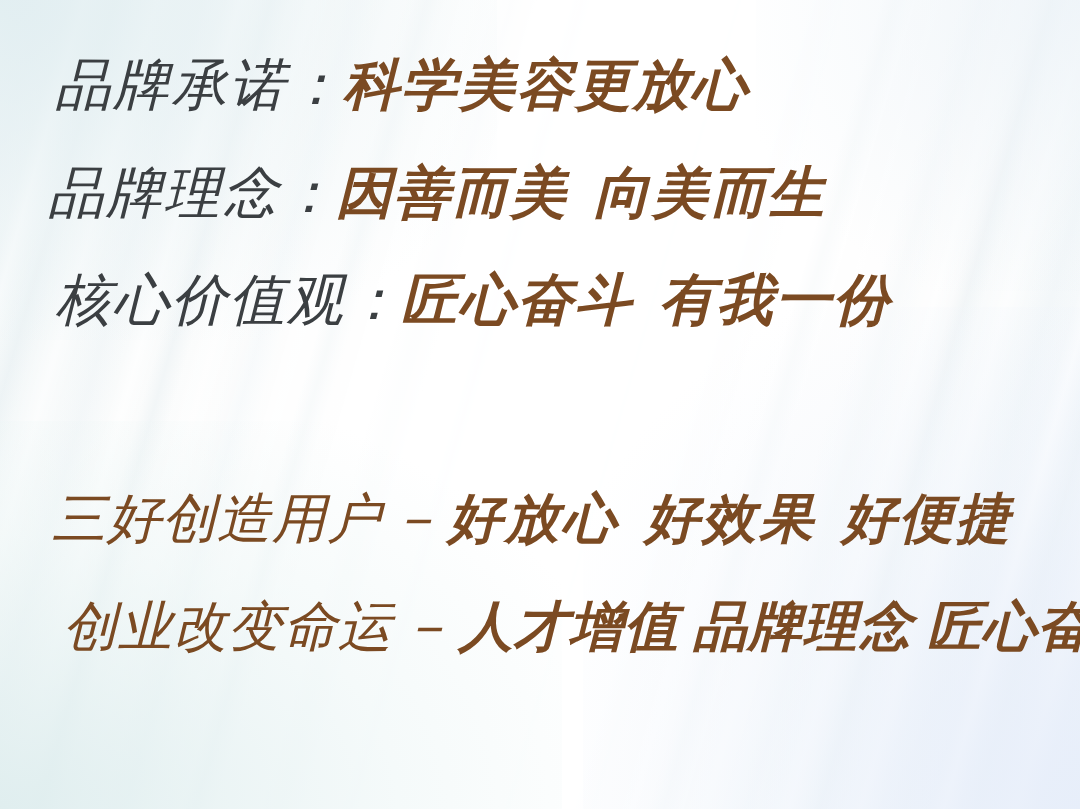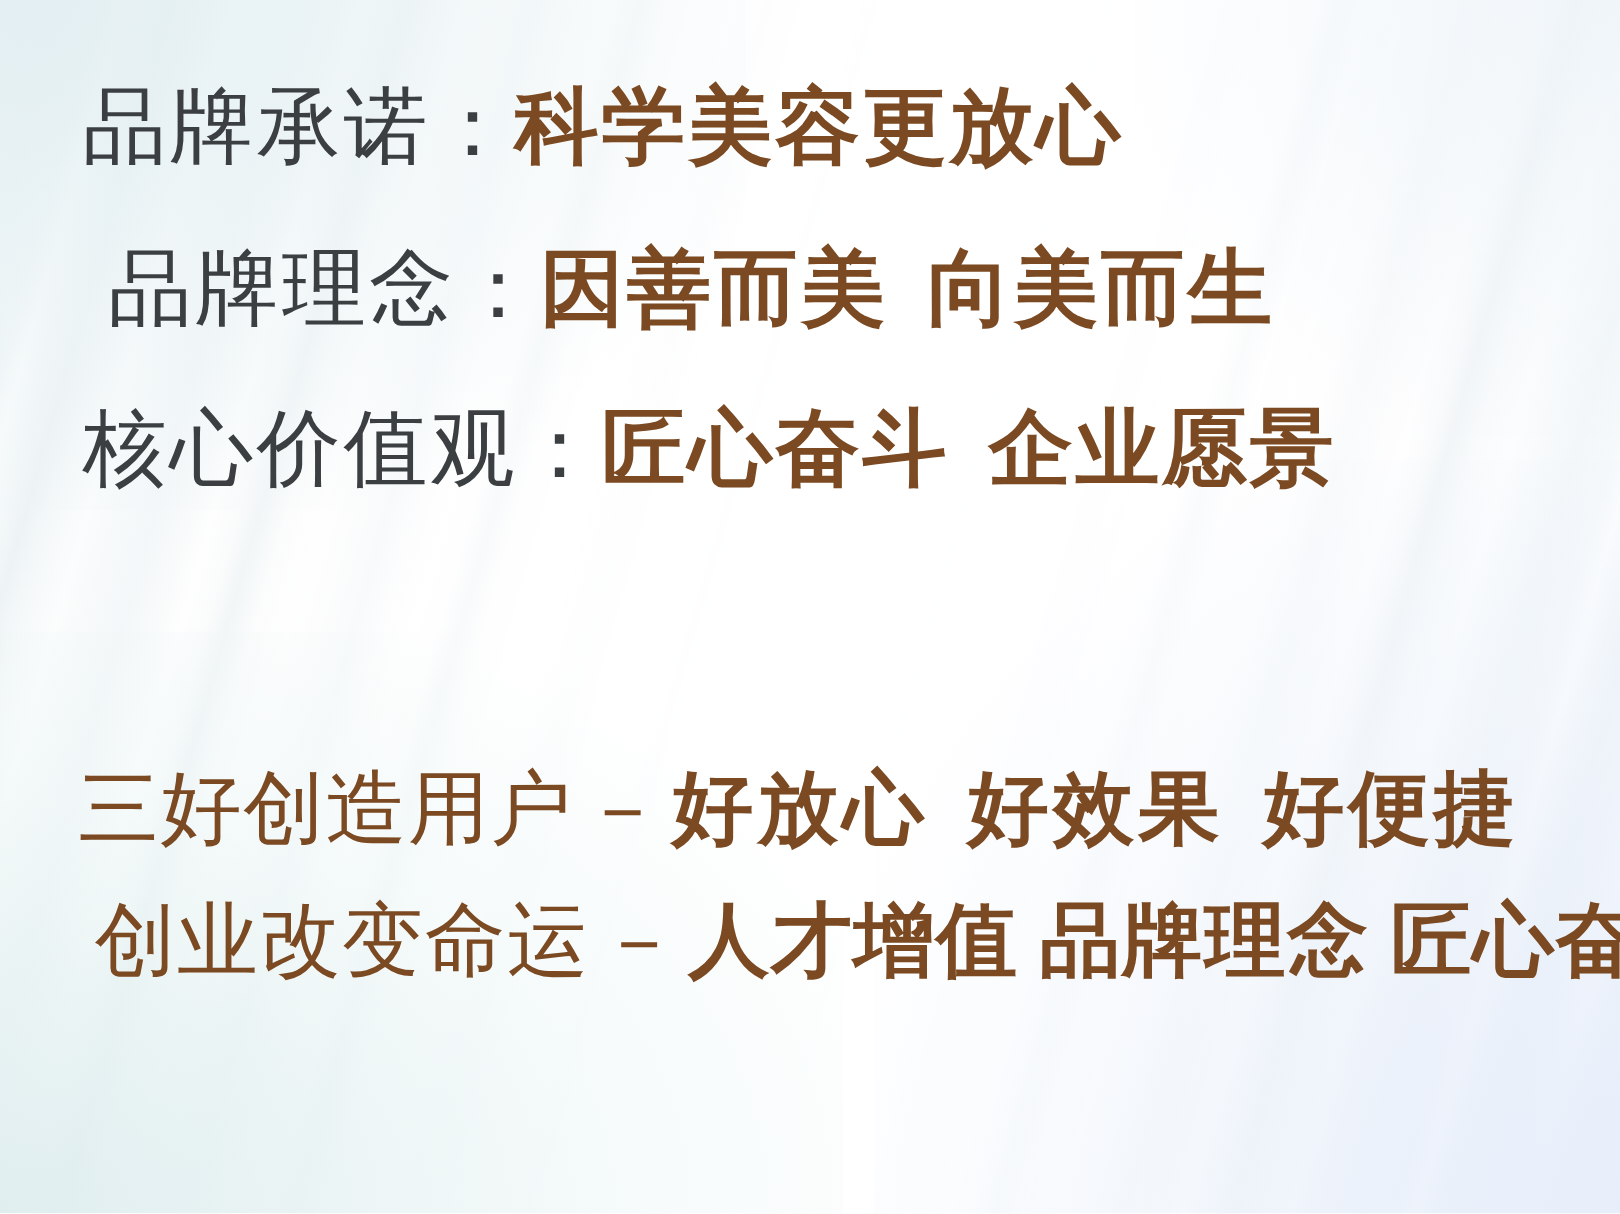--- a/index.html
+++ b/index.html
@@ -113,20 +113,21 @@
     background: radial-gradient(ellipse at 100% 0%,
                 rgba(236,243,248,0.8) 0%,
                 rgba(255,255,255,0) 78%);
   }
 
   
   .content {
     position: absolute;
     inset: 0;
     padding: 0;
+    font-style: italic;
   }
 
   .line {
     position: absolute;
     white-space: nowrap;
     line-height: 1;
   }
 
   .label {
     color: #3b3f42;
@@ -154,24 +155,24 @@
   }
 
   .dash {
     color: #7b4a22;
     font-weight: 500;
     padding: 0 6px;
   }
 
   
   #line-1 { left: 55px;  top: 57px;  font-size: 56px; }
-  #line-2 { left: 72px;  top: 165px; font-size: 56px; }
+  #line-2 { left: 48px;  top: 165px; font-size: 56px; }
   #line-3 { left: 55px;  top: 272px; font-size: 56px; }
   #line-4 { left: 55px;  top: 380px; font-size: 56px; }
-  #line-5 { left: 52px;  top: 512px; font-size: 54px; }
+  #line-5 { left: 52px;  top: 492px; font-size: 54px; }
   #line-6 { left: 52px;  top: 600px; font-size: 54px; }
 
   #line-5 .value-light { letter-spacing: 1px; }
   #line-6 .value-light { letter-spacing: 1px; margin-left: 11px; }
   #line-5 .value { letter-spacing: 3px; }
   #line-6 .value { letter-spacing: 1px; }
 
   .gap { display: inline-block; width: 26px; }
   .gap-sm { display: inline-block; width: 14px; }
 </style>
@@ -192,21 +193,21 @@
 
     <div class="line" id="line-1">
       <span class="label">品牌承诺</span><span class="colon">：</span><span class="value">科学美容更放心</span>
     </div>
 
     <div class="line" id="line-2">
       <span class="label">品牌理念</span><span class="colon">：</span><span class="value">因善而美</span><span class="gap"></span><span class="value">向美而生</span>
     </div>
 
     <div class="line" id="line-3">
-      <span class="label">核心价值观</span><span class="colon">：</span><span class="value">匠心奋斗</span><span class="gap"></span><span class="value">企业愿景</span>
+      <span class="label">核心价值观</span><span class="colon">：</span><span class="value">匠心奋斗</span><span class="gap"></span><span class="value">有我一份</span>
     </div>
 
 
     <div class="line" id="line-5">
       <span class="value-light">三好创造用户</span><span class="dash">－</span><span class="value">好放心</span><span class="gap"></span><span class="value">好效果</span><span class="gap"></span><span class="value">好便捷</span>
     </div>
 
     <div class="line" id="line-6">
       <span class="value-light">创业改变命运</span><span class="dash">－</span><span class="value">人才增值</span><span class="gap-sm"></span><span class="value">品牌理念</span><span class="gap-sm"></span><span class="value">匠心奋斗</span>
     </div>

